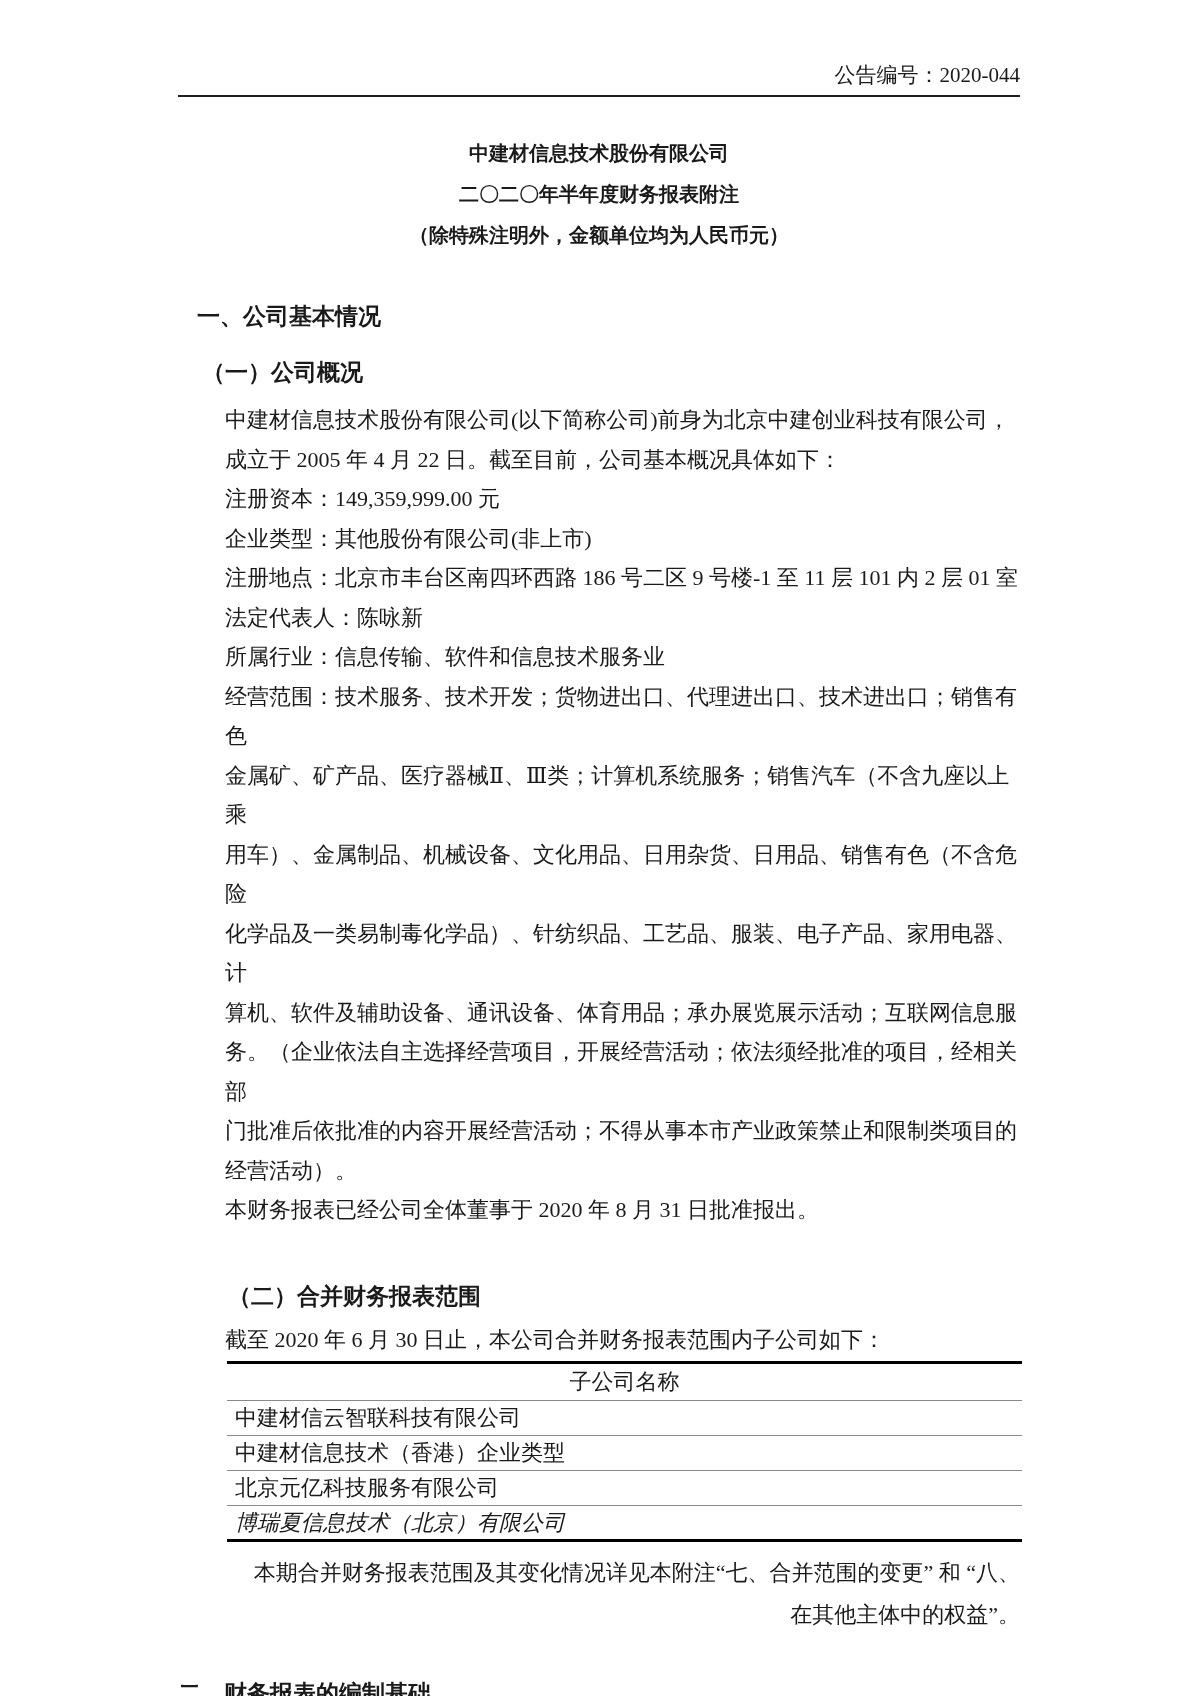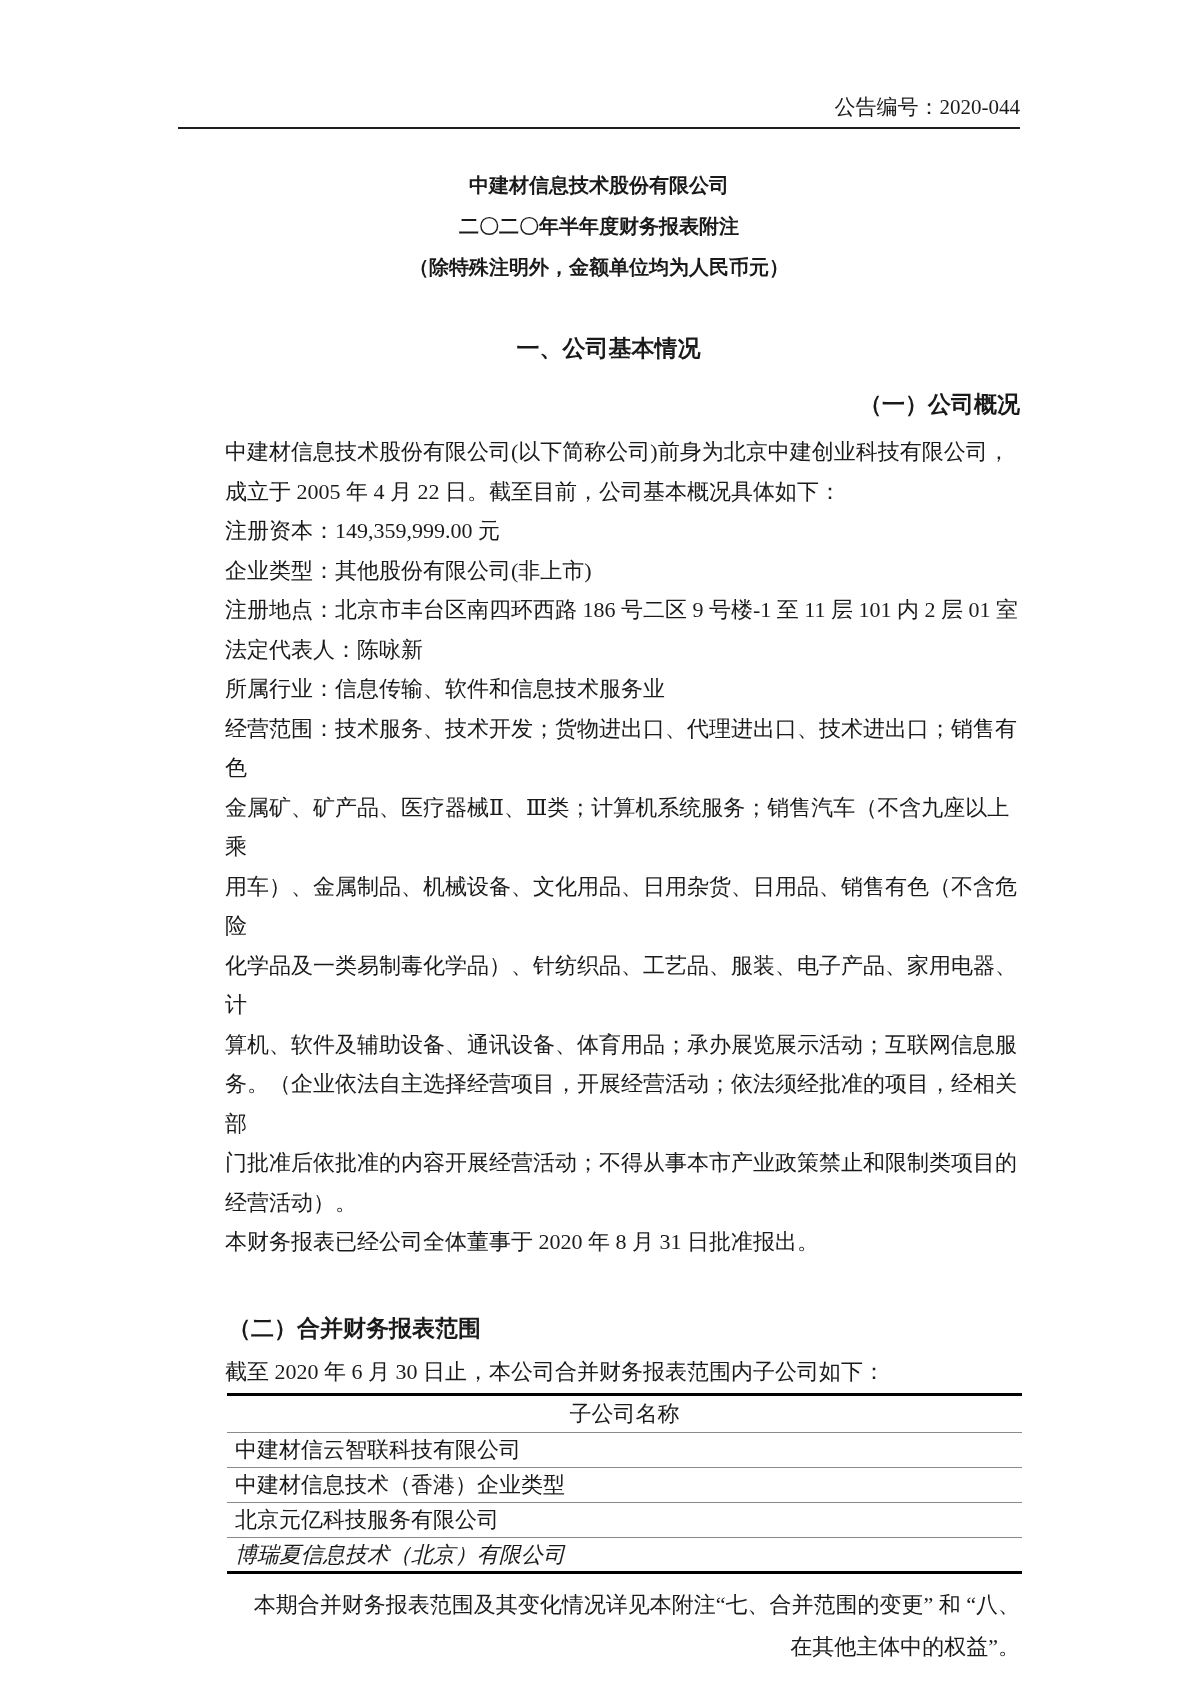--- a/index.html
+++ b/index.html
@@ -9,42 +9,42 @@
     height: 1696px;
     background: #ffffff;
     position: relative;
     overflow: hidden;
     font-family: "Liberation Serif", "DejaVu Serif", serif;
     color: #1a1a1a;
   }
   .content { margin-left: 178px; width: 842px; }
 
   .header {
-    padding-top: 92px;
+    padding-top: 60px;
     padding-bottom: 5px;
     border-bottom: 2px solid #1f1f1f;
     text-align: right;
     font-size: 21px;
     line-height: 30px;
   }
 
   .title-block {
     margin-top: 36px;
     text-align: center;
     font-weight: bold;
     font-size: 20px;
     line-height: 41px;
   }
 
   .h1 { font-weight: bold; font-size: 23px; line-height: 30px; }
-  .h1.s1 { margin-top: 46px; margin-left: 19px; text-align: center; }
+  .h1.s1 { margin-top: 46px; margin-left: 19px; }
   .h1.s2 { margin-top: 44px; margin-left: 0; }
 
   .h2 { font-weight: bold; font-size: 23px; line-height: 30px; }
-  .h2.s1-1 { margin-top: 26px; margin-left: 24px; text-align: right; }
+  .h2.s1-1 { margin-top: 26px; margin-left: 24px; }
   .h2.s1-2 { margin-top: 52px; margin-left: 50px; }
 
   .body-block {
     margin-left: 47px;
     width: 795px;
     font-size: 22px;
     line-height: 39.5px;
   }
   .profile-block { margin-top: 12px; }
   .intro-line { margin-top: 8px; }

